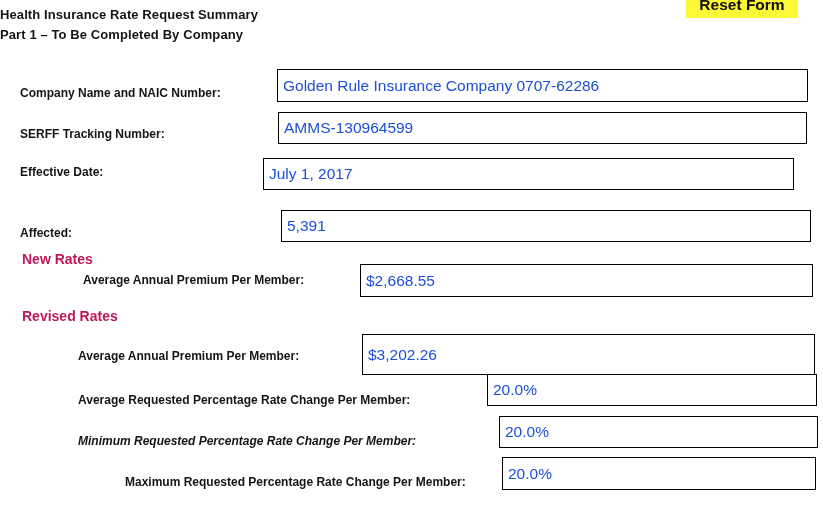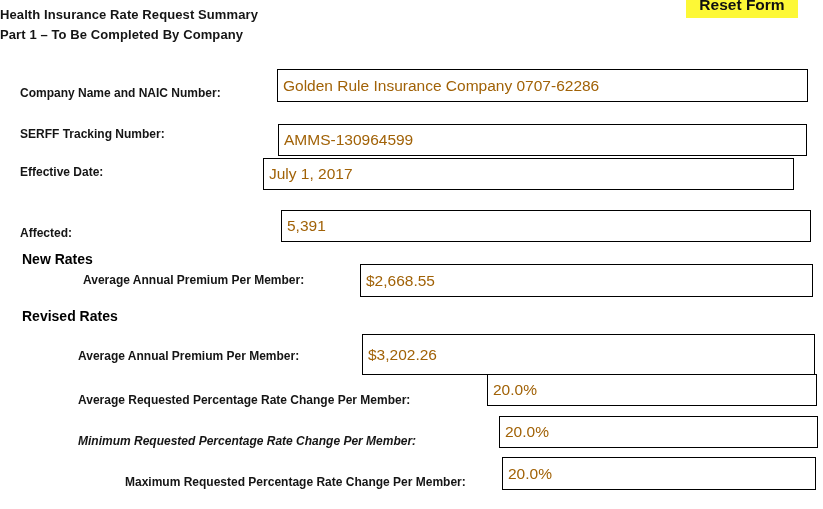--- a/index.html
+++ b/index.html
@@ -20,31 +20,31 @@
     font-weight:bold;font-size:15.5px;color:#101010;
     display:flex;align-items:center;justify-content:center;
     cursor:pointer;padding:0;
   }
   .lbl{
     position:absolute;font-weight:bold;font-size:12px;color:#151515;
     white-space:nowrap;line-height:17px;
   }
   .lbl.twolines{white-space:normal;width:260px;}
   .heading{
-    position:absolute;font-weight:bold;font-size:14px;color:#000000;white-space:nowrap;
+    position:absolute;font-weight:bold;font-size:14px;color:#be185d;white-space:nowrap;
   }
   input.fbox{
     position:absolute;box-sizing:border-box;
     border:1.5px solid #000;background:#fff;
-    font-family:"Liberation Sans",sans-serif;font-size:15.5px;color:#a16207;
+    font-family:"Liberation Sans",sans-serif;font-size:15.5px;color:#1d4ed8;
     padding:0 4px 0 5px;margin:0;border-radius:0;
   }
   
   .i-company {left:277px;top:69px; width:531px;height:33px;}
-  .i-serff   {left:278px;top:124px;width:529px;height:32px;}
+  .i-serff   {left:278px;top:112px;width:529px;height:32px;}
   .i-date    {left:263px;top:158px;width:531px;height:32px;}
   .i-insured {left:281px;top:210px;width:530px;height:32px;}
   .i-newprem {left:360px;top:264px;width:453px;height:33px;}
   .i-revprem {left:362px;top:334px;width:453px;height:41px;}
   .i-avgpct  {left:487px;top:374px;width:330px;height:32px;}
   .i-minpct  {left:499px;top:416px;width:319px;height:32px;}
   .i-maxpct  {left:502px;top:457px;width:314px;height:33px;}
   
   .l-company {left:20px;top:85px;}
   .l-serff   {left:20px;top:126px;}

